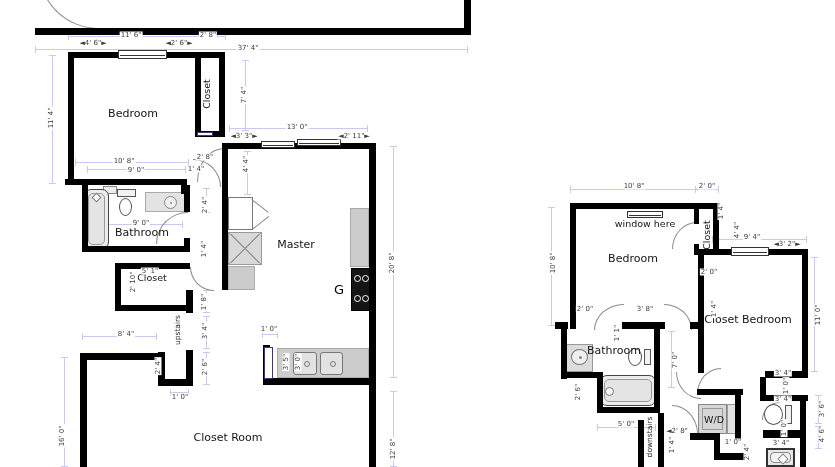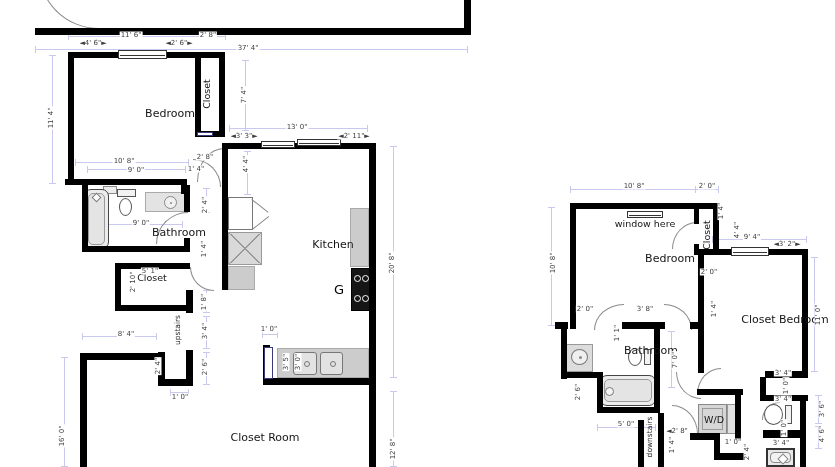--- a/index.html
+++ b/index.html
@@ -48,21 +48,21 @@
   .wd-inner{position:absolute;inset:3px;border:1px solid #9a9a9a;}
   .wd-panel{background:#e2e2e2;border:1px solid #999;}
   .sink-sq{background:#e8e8e8;border:2px solid #333;}
   .basin2{position:absolute;inset:2px;border:1px solid #888;border-radius:4px;background:#f2f2f2;}
   .basin2:after{content:"";position:absolute;left:40%;top:20%;width:6px;height:6px;border:1px solid #888;transform:rotate(45deg);background:#fff;}
   
   .lbl{position:absolute;white-space:nowrap;transform:translate(-50%,-50%);line-height:1;z-index:5;
        font-family:"DejaVu Sans",sans-serif;}
   .lbl.v{transform:translate(-50%,-50%) rotate(-90deg);}
   .dim{font-size:7px;color:#3c3c3c;background:#fff;padding:0 1px;}
-  .room{font-size:11px;color:#151515;margin-left:37px;}
+  .room{font-size:11px;color:#151515;}
   .rsm{font-size:9.5px;color:#151515;}
   .tiny{font-size:7.5px;color:#222;}
   .note{font-size:9.5px;color:#151515;}
   .big{font-size:13px;color:#000;}
 </style>
 </head>
 <body>
 
 <div id="canvas" style="width: 835px; height: 467px; background: rgb(255, 255, 255);">
     <div class="plan">
@@ -190,21 +190,21 @@
       </div>
       <div class="fx counter" style="left: 277px; top: 348px; width: 92px; height: 30px; position: absolute;"></div>
       <div class="fx dsink" style="left: 293px; top: 351px; width: 50px; height: 25px; position: absolute;">
         <div class="basin" style="left: 0px;"></div>
         <div class="basin" style="right: 0px;"></div>
       </div>
       <div class="lbl room" style="left: 133px; top: 113px;">Bedroom</div>
       <div class="lbl rsm v" style="left: 207px; top: 94px;">Closet</div>
       <div class="lbl room" style="left: 142px; top: 232px;">Bathroom</div>
       <div class="lbl rsm" style="left: 152px; top: 278px;">Closet</div>
-      <div class="lbl room" style="left: 296px; top: 244px;">Kitchen</div>
+      <div class="lbl room" style="left: 296px; top: 244px;">Master</div>
       <div class="lbl big" style="left: 339px; top: 289px;">G</div>
       <div class="lbl tiny v" style="left: 178px; top: 330px;">upstairs</div>
       <div class="lbl room" style="left: 228px; top: 437px;">Closet Room</div>
       <div class="lbl dim" style="left: 131px; top: 35px;">11' 6"</div>
       <div class="lbl dim" style="left: 208px; top: 35px;">2' 8"</div>
       <div class="lbl dim" style="left: 93px; top: 43px;">◄4' 6"►</div>
       <div class="lbl dim" style="left: 179px; top: 43px;">◄2' 6"►</div>
       <div class="lbl dim" style="left: 248px; top: 48px;">37' 4"</div>
       <div class="lbl dim v" style="left: 51px; top: 118px;">11' 4"</div>
       <div class="lbl dim v" style="left: 244px; top: 95px;">7' 4"</div>

